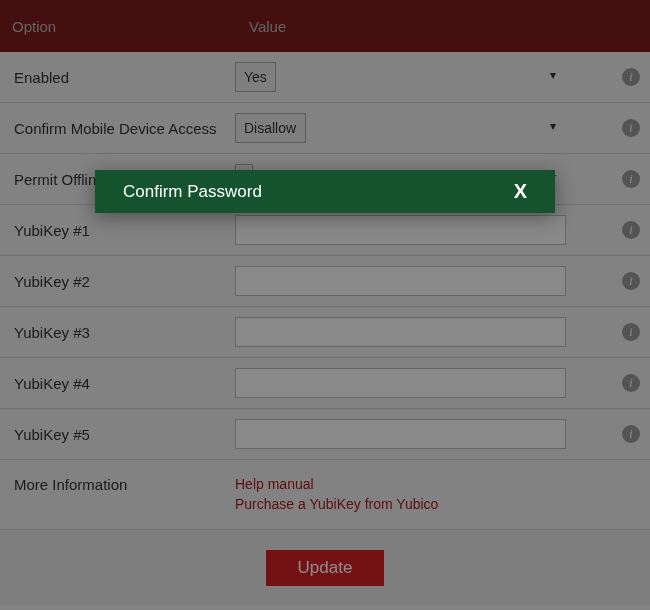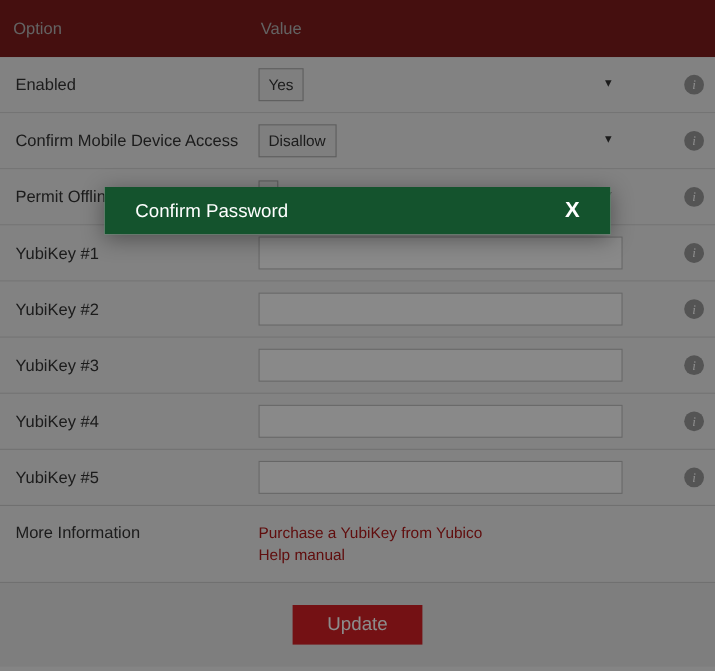--- a/index.html
+++ b/index.html
@@ -22,21 +22,21 @@
     }
     .thead {
       background: #7f1d1d;
       color: #b5b5b5;
       display: flex;
       height: 52px;
       align-items: center;
       padding: 0 12px;
     }
     .th-option { width: 225px; font-size: 15px; }
-    .th-value { font-size: 15px; }
+    .th-value { font-size: 15px; margin-left: 12px; }
     .row {
       display: flex;
       align-items: center;
       border-bottom: 1px solid #ccc;
       background: #ededed;
       padding: 10px 10px;
       min-height: 51px;
     }
     .row.tall { min-height: 70px; align-items: flex-start; padding-top: 16px; }
     .label {
@@ -263,22 +263,22 @@
     <div class="value">
       <input class="text-input" style="">
       <div class="info-icon">i</div>
     </div>
   </div>
 
   <div class="row tall">
     <div class="label">More Information</div>
     <div class="value">
       <div class="links">
+        <a href="#">Help manual</a>
         <a href="#">Purchase a YubiKey from Yubico</a>
-        <a href="#">Help manual</a>
       </div>
     </div>
   </div>
 
   <div class="footer">
     <button class="update-btn">Update</button>
   </div>
 </div>
 
 <div class="overlay"></div>

